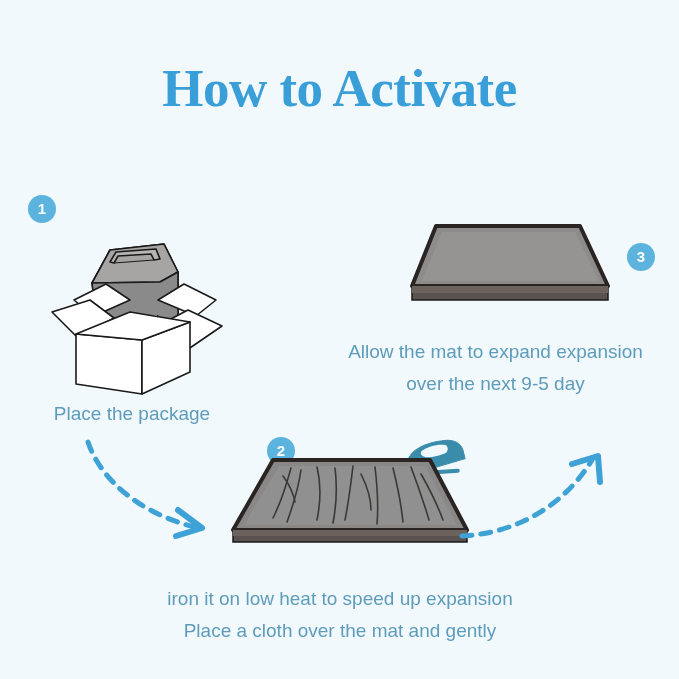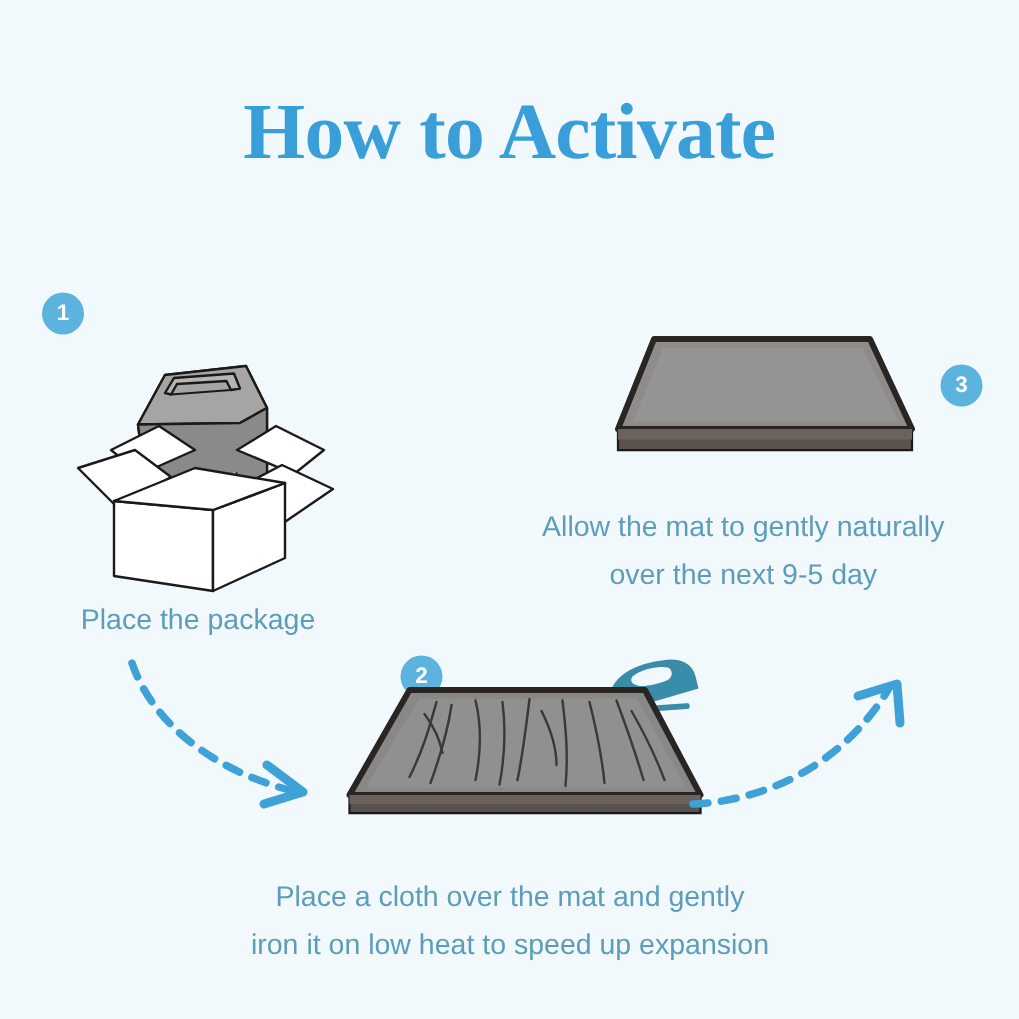--- a/index.html
+++ b/index.html
@@ -191,22 +191,22 @@
         <path d="M58 26 C64 34, 68 42, 70 52"></path>
         <path d="M136 24 C142 36, 146 48, 146 60"></path>
         <path d="M196 24 C204 38, 212 54, 218 70"></path>
       </g>
 
       <path d="M8 80 L242 80 L242 86 L8 86 Z" fill="#6b625d" stroke="none"></path>
     </svg>
   </div>
 
   <div class="caption" id="caption-2">
+    <span class="line">iron it on low heat to speed up expansion</span>
     <span class="line">Place a cloth over the mat and gently</span>
-    <span class="line">iron it on low heat to speed up expansion</span>
   </div>
 
   <div class="art" id="art-arrow-2">
     <svg width="155" height="105" viewBox="0 0 155 105">
       <path d="M2 98 C48 96, 100 74, 132 22" fill="none" stroke="#3fa2d6" stroke-width="5" stroke-linecap="round" stroke-dasharray="10 9"></path>
       <path d="M112 26 L138 18 L140 44" fill="none" stroke="#3fa2d6" stroke-width="6" stroke-linecap="round" stroke-linejoin="round"></path>
     </svg>
   </div>
 
   <div class="badge" id="badge-3">3</div>
@@ -218,17 +218,17 @@
 
       <path d="M38 8 L182 8 L210 68 L14 68 Z" fill="#8e8c8b" stroke="#2a2522" stroke-width="4" stroke-linejoin="round"></path>
 
       <path d="M44 14 L177 14 L201 63 L24 63 Z" fill="#969493" stroke="none"></path>
 
       <path d="M14 68 L210 68 L210 75 L14 75 Z" fill="#6b625d" stroke="none"></path>
     </svg>
   </div>
 
   <div class="caption" id="caption-3">
-    <span class="line">Allow the mat to gently naturally</span>
+    <span class="line">Allow the mat to expand expansion</span>
     <span class="line">over the next 9-5 day</span>
   </div>
 
 </div>
 
 </body></html>

